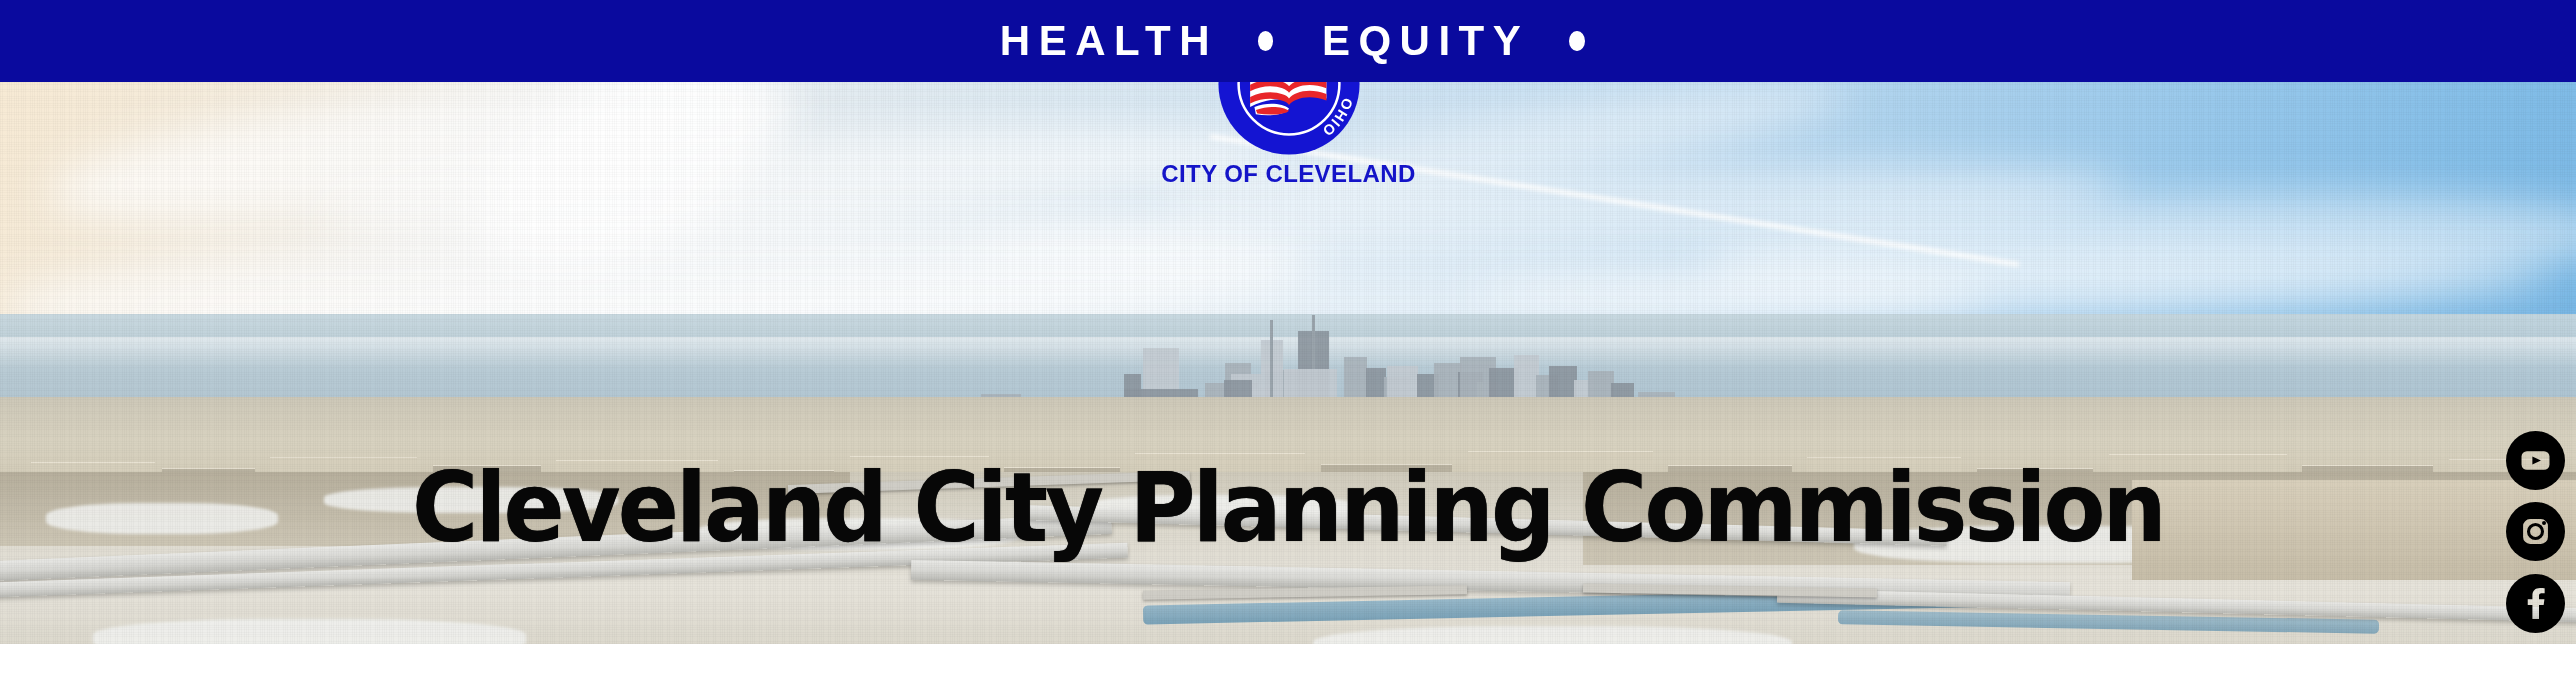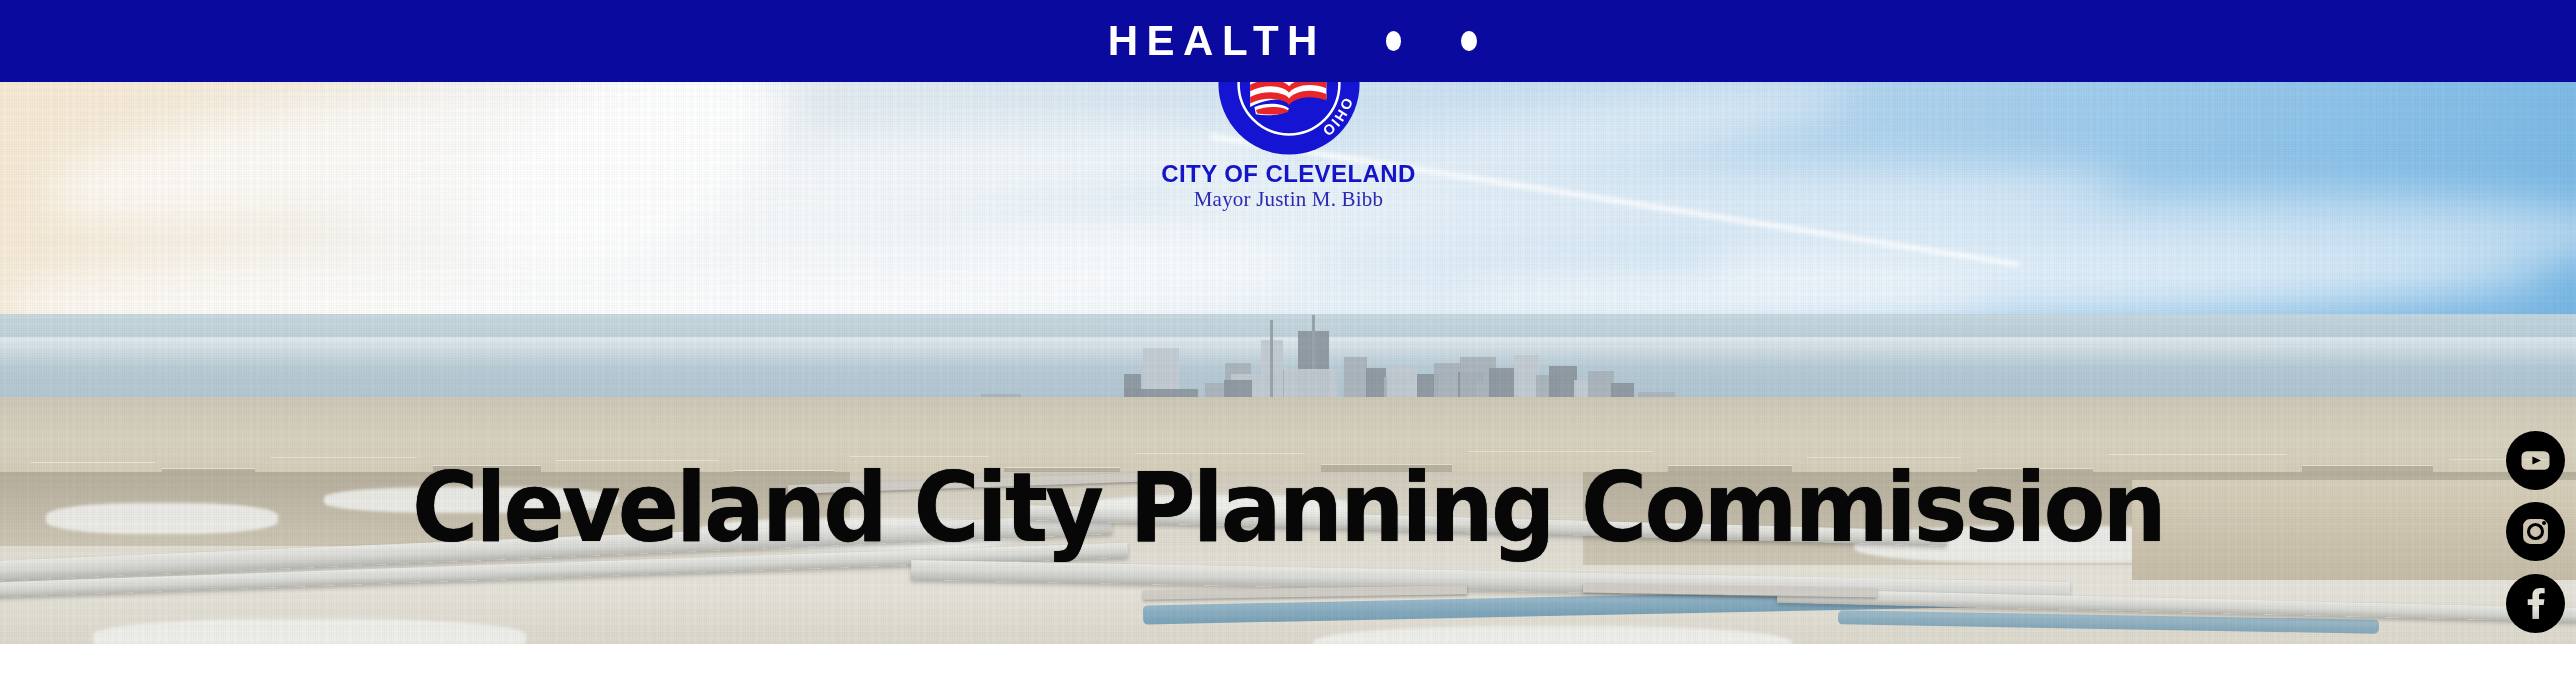--- a/index.html
+++ b/index.html
@@ -21,21 +21,21 @@
     background:#0a0a9e;
     display:flex;
     align-items:center;
     justify-content:center;
     z-index:40;
   }
   .banner-inner{
     display:flex;
     align-items:center;
     justify-content:center;
-    gap:60px;
+    gap:40px;
   }
   .banner-word{
     color:#ffffff;
     font-family:"Liberation Sans", sans-serif;
     font-weight:700;
     font-size:42px;
     letter-spacing:8.5px;
     line-height:1;
     white-space:nowrap;
     text-indent:8.5px;
@@ -238,20 +238,21 @@
 </style>
 </head>
 <body>
 
 <div id="page">
 
   <div class="top-banner">
     <div class="banner-inner">
       <span class="banner-word">HEALTH</span>
       <span class="banner-dot"></span>
+      <span class="banner-word">EQUITY</span>
       <span class="banner-dot"></span>
     </div>
   </div>
 
   <div class="photo">
 
     <div class="sky"></div>
     <div class="cloud c7"></div>
     <div class="cloud c1"></div>
     <div class="cloud c5"></div>
@@ -394,21 +395,20 @@
           <path d="M46,118 C70,106 96,113 100,120 L100,129 C96,122 70,115 46,127 Z" fill="#e8262a"></path>
           <path d="M100,86 C108,76 128,70 152,80 L152,89 C128,79 108,85 100,95 Z" fill="#e8262a"></path>
           <path d="M100,103 C108,94 128,88 152,97 L152,106 C128,97 108,103 100,112 Z" fill="#e8262a"></path>
           <path d="M100,120 C108,111 128,105 152,114 L152,123 C128,114 108,120 100,129 Z" fill="#e8262a"></path>
           <path d="M52,132 C72,124 92,128 100,134 C96,142 74,146 54,142 Z" fill="#ffffff"></path>
           <path d="M54,136 C74,129 92,132 100,137 C96,142 76,144 56,141 Z" fill="#e8262a"></path>
         </g>
       </svg>
     </div>
     <div class="seal-name">CITY OF CLEVELAND</div>
-    <div class="seal-mayor">Mayor Justin M. Bibb</div>
   </div>
 
   <div class="main-title">Cleveland City Planning Commission</div>
 
   <div class="social">
 
     <a class="social-btn" href="#">
       <svg viewBox="0 0 76 76" xmlns="http://www.w3.org/2000/svg" aria-hidden="true">
         <defs>
           <mask id="ytmask">

